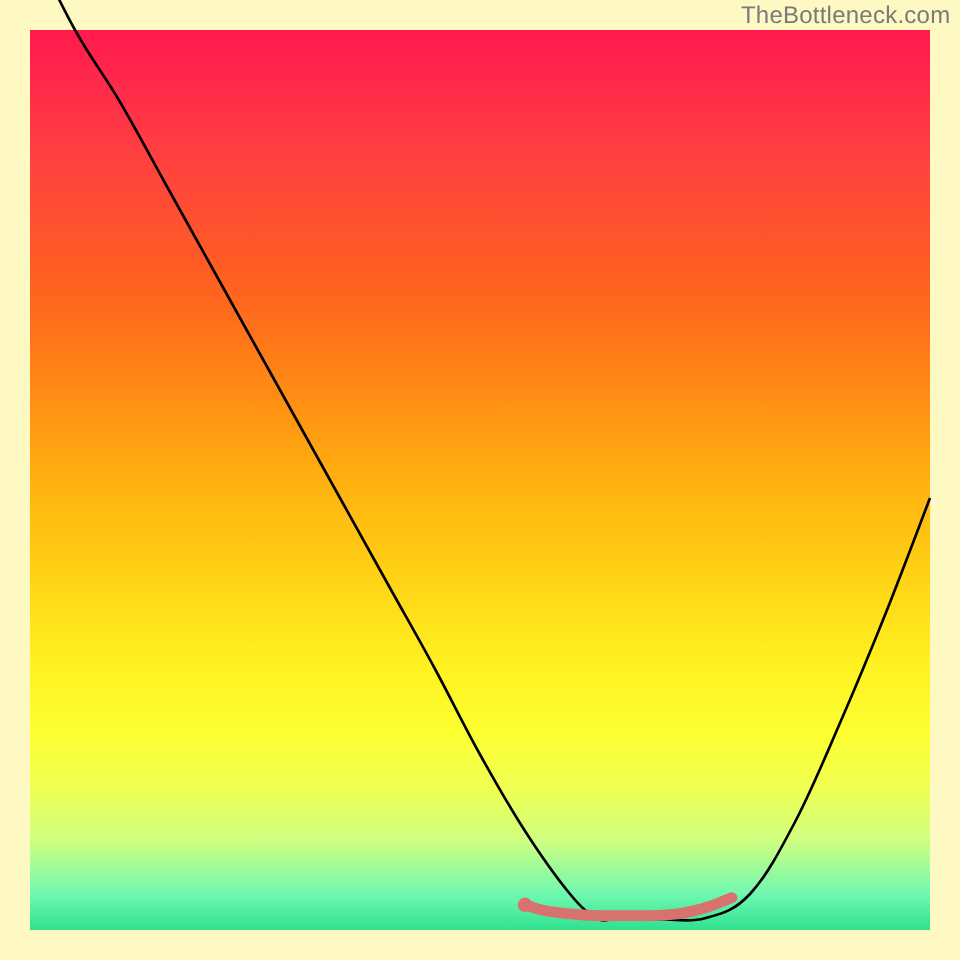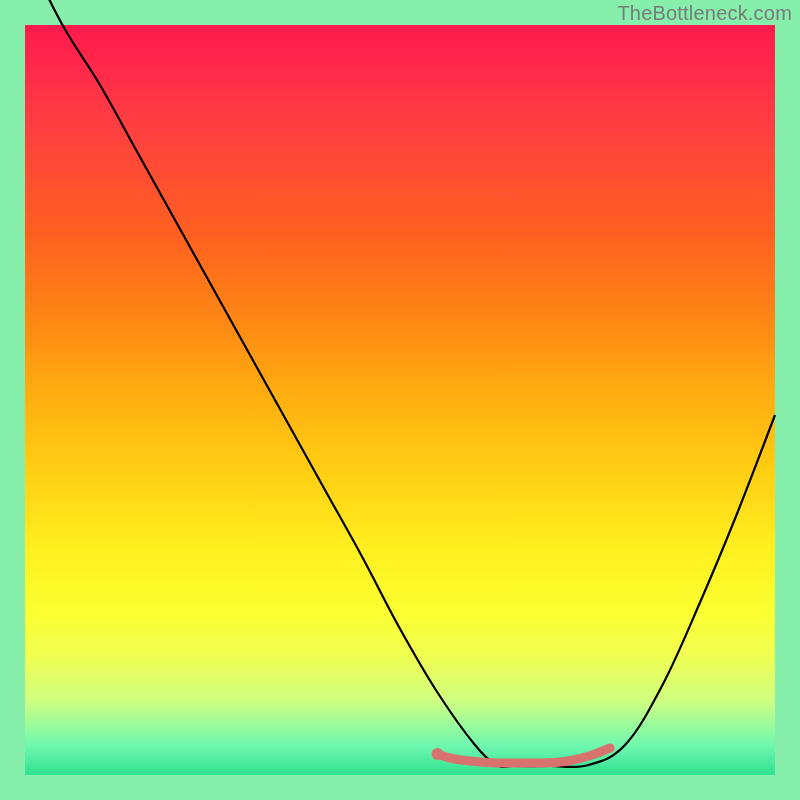--- a/index.html
+++ b/index.html
@@ -7,21 +7,21 @@
     padding: 0;
     width: 800px;
     height: 800px;
     background: #000;
     overflow: hidden;
   }
   .container {
     position: relative;
     width: 800px;
     height: 800px;
-    background: #86efac;
+    background: #fef9c3;
   }
   .plot-area {
     position: absolute;
     left: 25px;
     top: 25px;
     width: 750px;
     height: 750px;
     background: linear-gradient(to bottom,
       #ff1a4d 0%,
       #ff2a4a 6%,

